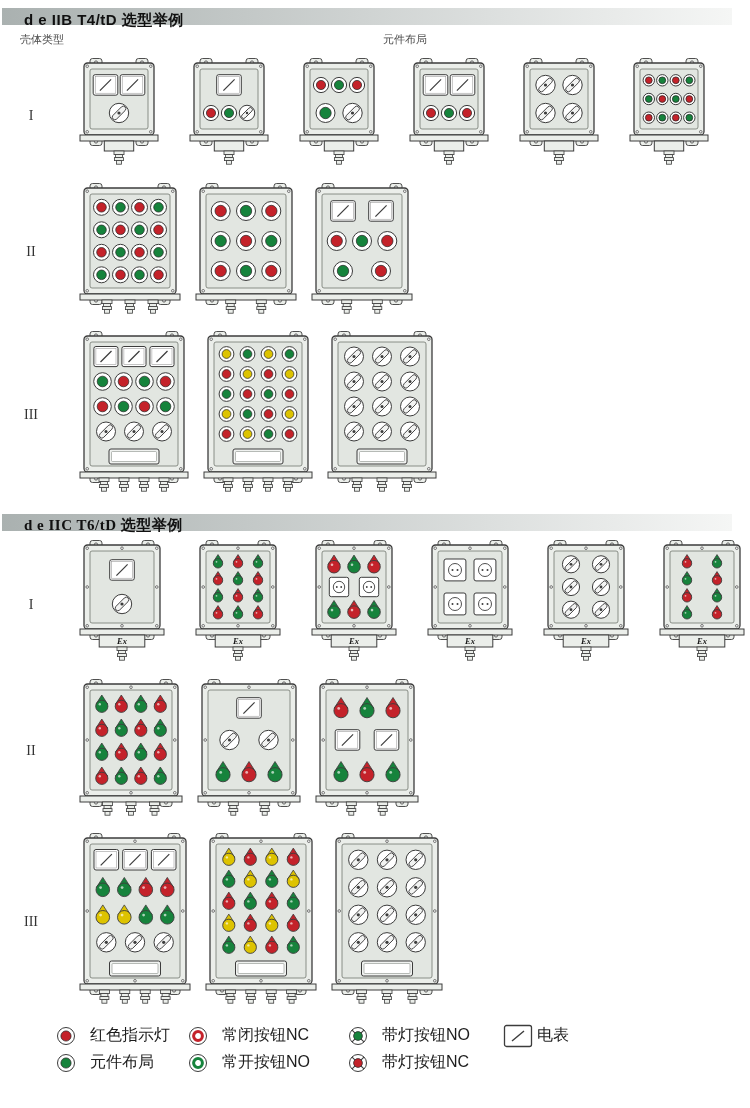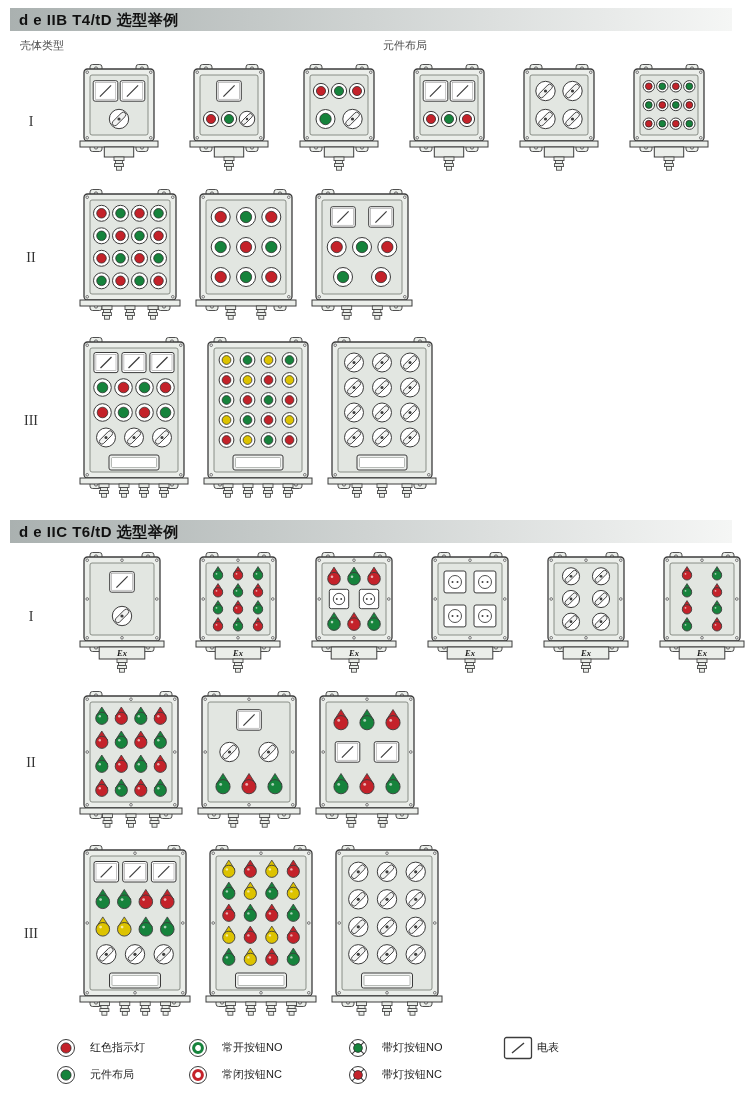--- a/index.html
+++ b/index.html
@@ -1,36 +1,36 @@
 <!DOCTYPE html>
 <html><head>
 <meta charset="utf-8">
 <style>
   html,body{margin:0;padding:0;background:#ffffff;}
   .page{position:relative;width:750px;height:1108px;background:#fff;overflow:hidden;
         font-family:"Liberation Sans","DejaVu Sans",sans-serif;color:#222;}
-  .sec-header{margin:8px 18px 0 10px;height:23px;line-height:23px;padding-left:9px;
+  .sec-header{margin:8px 18px 0 2px;height:17px;line-height:23px;padding-left:22px;
         font-size:15px;font-weight:bold;color:#101010;letter-spacing:.5px;
         background:linear-gradient(to right,#aab1b0,#f5f6f5);}
-  .sec-header-2{margin-top:14px;}
+  .sec-header-2{margin-top:14px;font-family:Liberation Serif, serif;}
   .col-labels{position:relative;height:24px;font-size:11px;color:#4a4a4a;}
   .col-shell{position:absolute;left:20px;top:7px;}
   .col-layout{position:absolute;left:383px;top:7px;}
   .erow{display:flex;align-items:center;margin-top:8px;}
   .rlabel{width:62px;flex:0 0 62px;text-align:center;
         font-family:"Liberation Serif","DejaVu Serif",serif;font-size:14px;color:#333;}
   .boxes{display:flex;align-items:flex-start;margin-left:12px;justify-content:space-between;}
   .box{flex:0 0 auto;}
   .legend{display:flex;margin:10px 0 0 56px;}
   .lcol{display:flex;flex-direction:column;}
   .lcol:nth-child(1){width:132px;}
   .lcol:nth-child(2){width:160px;}
   .lcol:nth-child(3){width:155px;}
   .lcol:nth-child(4){width:122px;}
-  .litem{display:flex;align-items:center;height:27px;font-size:11px;color:#1d1d1d;white-space:nowrap;}
+  .litem{display:flex;align-items:center;height:27px;font-size:16px;color:#1d1d1d;white-space:nowrap;}
   .licon{display:inline-flex;align-items:center;width:34px;flex:0 0 34px;}
 </style>
 </head>
 <body>
 
 <div class="page">
 
   <div class="sec">
     <div class="sec-header js-hdr" style="background: linear-gradient(to right, rgb(170, 177, 176), rgb(245, 246, 245));">
       <span>d e IIB T4/tD 选型举例</span>
@@ -2232,34 +2232,34 @@
             </svg>
           </span>
           <span>元件布局</span>
         </div>
       </div>
       <div class="lcol">
         <div class="litem">
           <span class="licon">
             <svg width="20" height="20">
               <circle cx="10" cy="10" r="8.5" fill="#fff" stroke="#3c3c3c" stroke-width="1"></circle>
+              <circle cx="10" cy="10" r="4.4" fill="none" stroke="#c4222a" stroke-width="3"></circle>
+            </svg>
+          </span>
+          <span>常闭按钮NC</span>
+        </div>
+        <div class="litem">
+          <span class="licon">
+            <svg width="20" height="20">
+              <circle cx="10" cy="10" r="8.5" fill="#fff" stroke="#3c3c3c" stroke-width="1"></circle>
               <circle cx="10" cy="10" r="4.4" fill="none" stroke="#16833c" stroke-width="3"></circle>
               <line x1="10" y1="7" x2="10" y2="13" stroke="#fff" stroke-width="1.2"></line>
             </svg>
           </span>
           <span>常开按钮NO</span>
-        </div>
-        <div class="litem">
-          <span class="licon">
-            <svg width="20" height="20">
-              <circle cx="10" cy="10" r="8.5" fill="#fff" stroke="#3c3c3c" stroke-width="1"></circle>
-              <circle cx="10" cy="10" r="4.4" fill="none" stroke="#c4222a" stroke-width="3"></circle>
-            </svg>
-          </span>
-          <span>常闭按钮NC</span>
         </div>
       </div>
       <div class="lcol">
         <div class="litem">
           <span class="licon">
             <svg width="20" height="20">
               <circle cx="10" cy="10" r="8.5" fill="#fff" stroke="#3c3c3c" stroke-width="1"></circle>
               <line x1="4.050000000000001" y1="4.050000000000001" x2="15.95" y2="15.95" stroke="#3c3c3c" stroke-width="1.1"></line>
               <line x1="4.050000000000001" y1="15.95" x2="15.95" y2="4.050000000000001" stroke="#3c3c3c" stroke-width="1.1"></line>
               <circle cx="10" cy="10" r="4.4" fill="#16833c" stroke="#1c1c1c" stroke-width="0.7"></circle>

